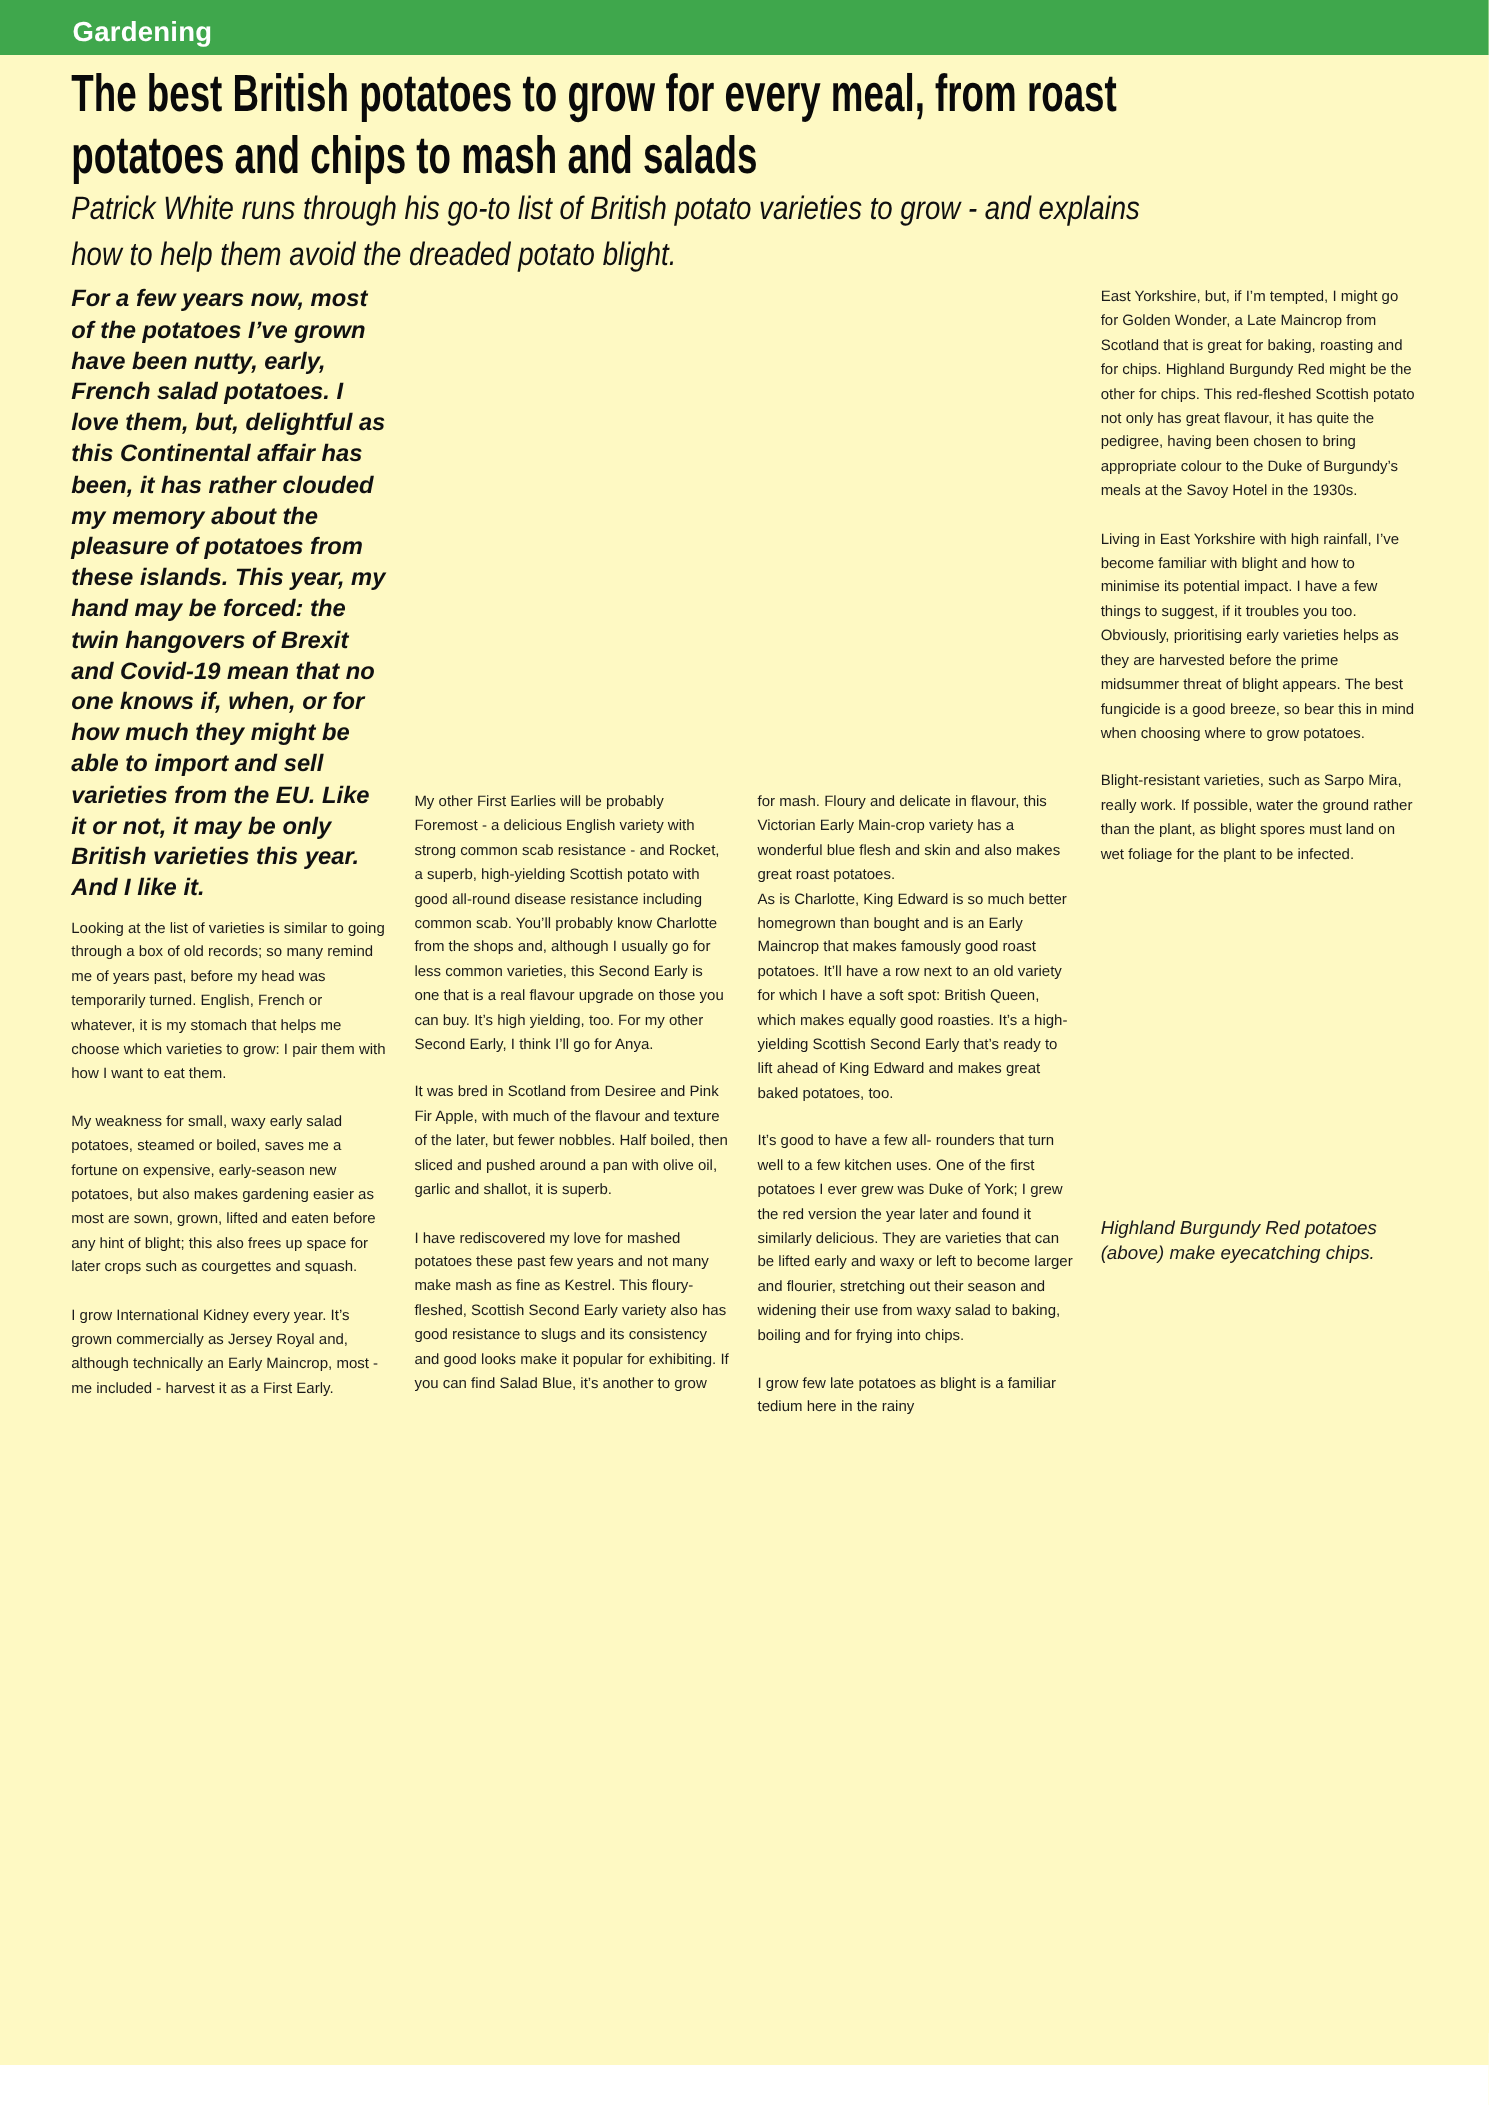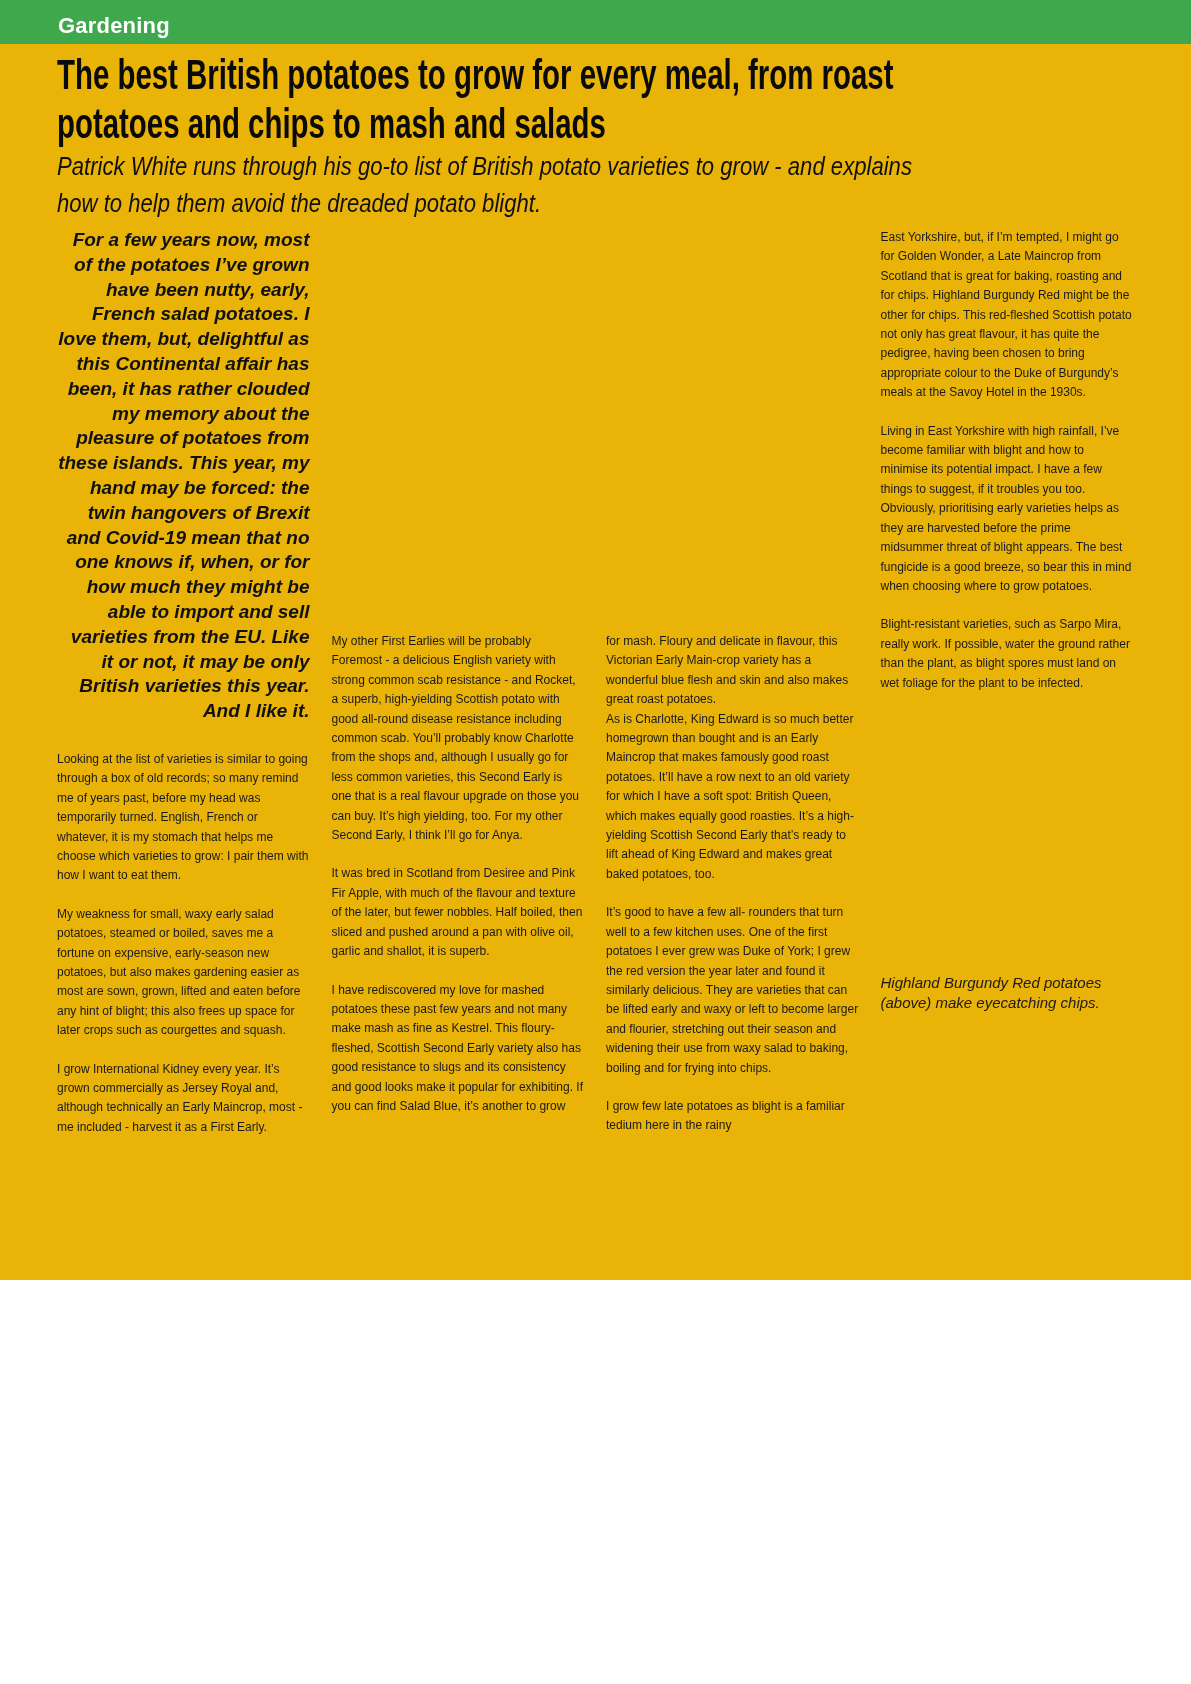--- a/index.html
+++ b/index.html
@@ -1,20 +1,20 @@
 <!DOCTYPE html>
 <html><head>
 <meta charset="utf-8">
 <style>
   html,body{margin:0;padding:0;}
   body{
     width:1191px;height:1684px;background:#ffffff;
     font-family:"Liberation Sans",sans-serif;color:#161616;
   }
-  .page{position:relative;width:1191px;height:1280px;overflow:hidden;background:#eab308;}
+  .page{position:relative;width:1191px;height:1652px;overflow:hidden;background:#fef9c3;}
 
   
   .topbar{position:absolute;top:0;left:0;width:1191px;height:44px;}
   .section-label{
     position:absolute;left:58px;bottom:5px;color:#ffffff;
     font-size:22px;font-weight:700;letter-spacing:0.2px;
   }
 
   
   .headline{
@@ -34,22 +34,22 @@
     position:absolute;left:57px;top:228px;width:1076px;
     display:grid;grid-template-columns:repeat(4,1fr);column-gap:22px;
   }
   .col{min-width:0;}
   .col-offset{padding-top:404px;}
   .para{
     margin:0 0 19px 0;font-size:12px;line-height:19.4px;color:#1a1a1a;
     white-space:pre-line;
   }
   .intro{
-    margin:0 0 26px 0;font-size:19px;line-height:24.8px;
-    font-weight:700;font-style:italic;color:#111;text-align:right;
+    margin:0 0 9px 0;font-size:19px;line-height:24.8px;
+    font-weight:700;font-style:italic;color:#111;
   }
   .caption{
     margin:280px 0 0 0;font-size:15px;line-height:20px;
     font-style:italic;color:#1a1a1a;
   }
 
   
   .footer{position:absolute;left:57px;top:1655px;height:29px;display:flex;align-items:center;}
   .issue{font-size:14px;font-weight:700;color:#0d0d0d;margin-top:43px;}
   .fdivider{width:1px;height:46px;background:#9a9a9a;margin:2px 21px 0 20px;align-self:flex-start;}

